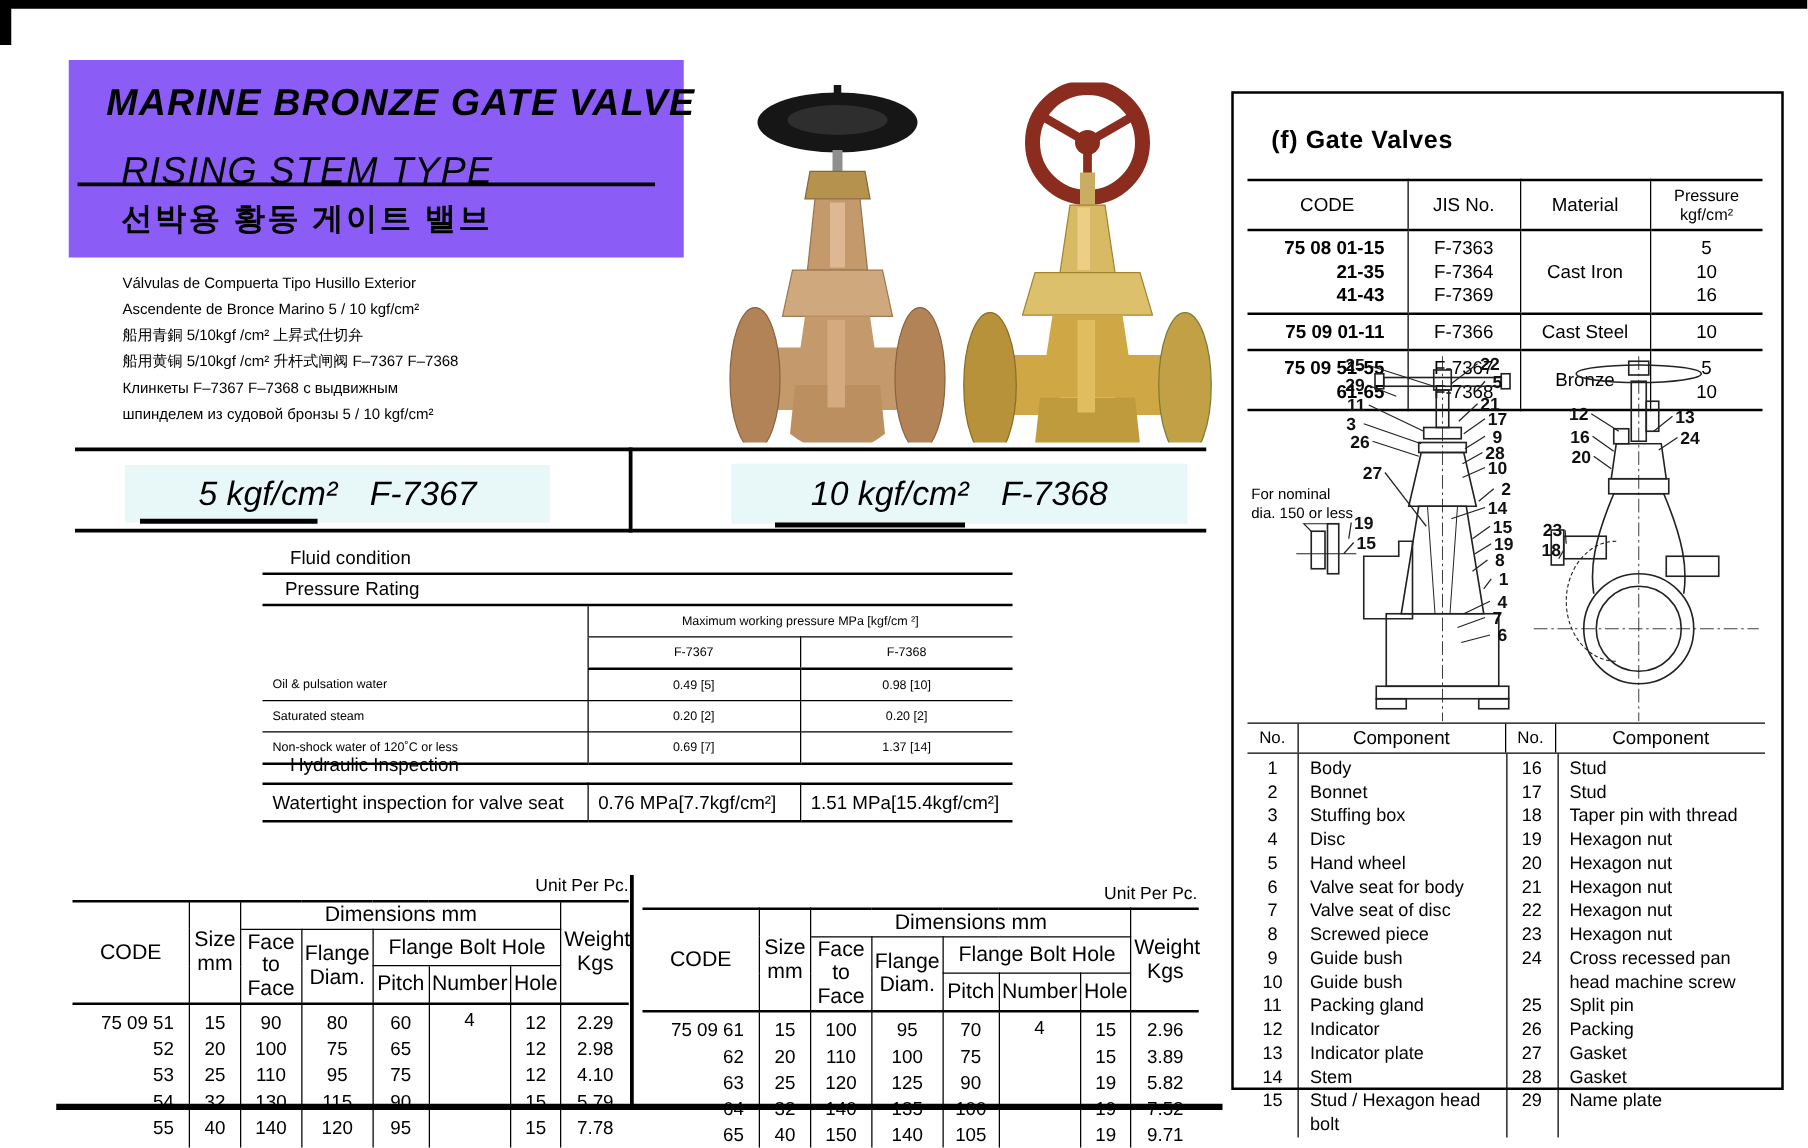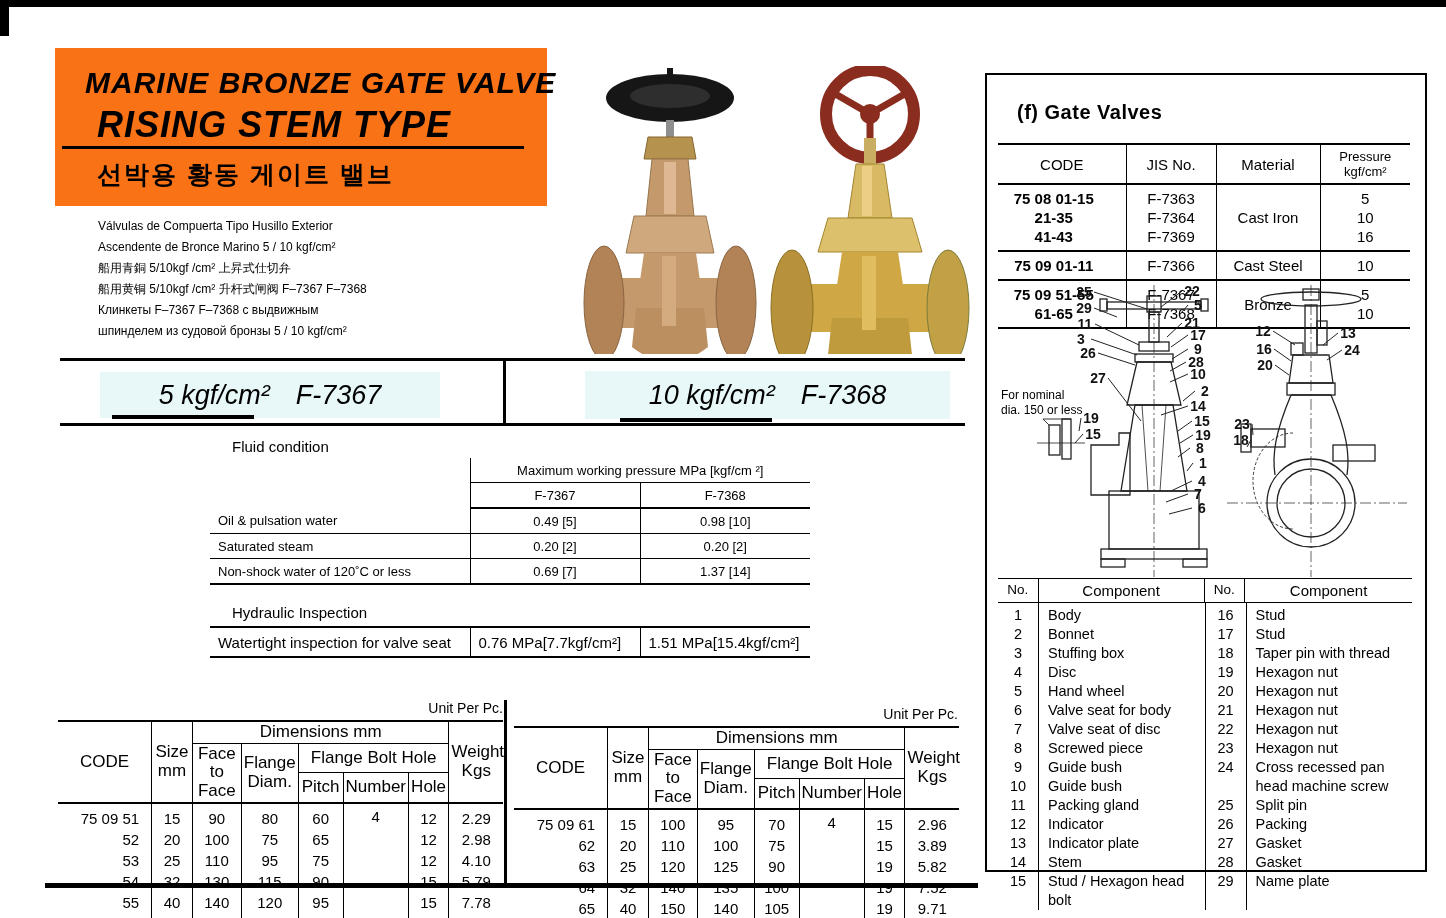--- a/index.html
+++ b/index.html
@@ -4,41 +4,41 @@
 <style>
   html,body{margin:0;padding:0;}
   body{width:1446px;height:918px;position:relative;background:#fff;color:#000;
        font-family:"Liberation Sans",sans-serif;overflow:hidden;}
   .a{position:absolute;}
   .edge{background:#000;}
 
   
   .title-box{width:492px;height:158px;}
   .title-l1{font-size:30px;font-weight:bold;font-style:italic;letter-spacing:1px;white-space:nowrap;}
-  .title-l2{font-size:36px;font-weight:bold;font-style:italic;letter-spacing:1px;}
+  .title-l2{font-size:30px;font-weight:normal;font-style:italic;letter-spacing:1px;margin-top:16px;}
   .title-rule{background:#000;height:3px;}
   .title-kr{font-size:25px;font-weight:bold;letter-spacing:2px;}
 
   
   .desc-line{font-size:12px;line-height:21px;white-space:nowrap;margin-left:36px;}
 
   
   .hline{background:#000;height:3px;}
   .vline{background:#000;width:3px;}
   .band{display:flex;align-items:center;justify-content:center;gap:26px;}
   .band-rating,.band-code{font-size:27px;font-weight:normal;font-style:italic;white-space:nowrap;}
   .band-underline{background:#000;height:4px;}
 
   
   .sec-label{font-size:15px;}
   .fluid-block{width:600px;}
   .pr-row{border-top:2px solid #000;border-bottom:2px solid #000;font-size:15px;
           padding:3px 0 3px 18px;}
   table.ftable{border-collapse:collapse;width:600px;table-layout:fixed;}
-  table.ftable td{font-size:13px;padding:1px 4px;height:22px;}
+  table.ftable td{font-size:10px;padding:1px 4px;height:22px;}
   .br{border-right:1.5px solid #000;margin-top:20px;}
   .bb{border-bottom:1.5px solid #000;}
   .bb2{border-bottom:2px solid #000;}
   .c{text-align:center;}
   .lab{padding-left:8px !important;}
   .maxhdr{font-size:14.5px;}
   table.htable{border-collapse:collapse;width:600px;table-layout:fixed;border-top:2px solid #000;}
   table.htable td{font-size:15px;padding:2px 4px;height:24px;border-bottom:2px solid #000;}
 
   
@@ -57,21 +57,21 @@
   
   .panel{border:2.5px solid #000;width:438px;height:795px;}
   .panel-title{font-size:20px;font-weight:bold;letter-spacing:0.5px;}
   table.code-table{border-collapse:collapse;width:412px;table-layout:fixed;
                    border-top:2px solid #000;border-bottom:2px solid #000;}
   table.code-table th{font-size:15px;font-weight:normal;border-bottom:2px solid #000;
                       padding:4px 2px;text-align:center;}
   table.code-table th.psmall{font-size:13px;}
   table.code-table td{font-size:15px;padding:4px 2px;vertical-align:middle;}
   table.code-table tr + tr td{border-top:2px solid #000;}
-  .cline{line-height:19px;text-align:center;padding-right:16px;font-weight:bold;}
+  .cline{line-height:19px;text-align:right;padding-right:16px;font-weight:bold;}
   .jline,.pline{line-height:19px;text-align:center;}
   .mat{text-align:center;}
 
   .note-line{font-size:12px;line-height:15px;}
 
   
   .comp-table{width:414px;border-bottom:1.5px solid #000;padding-bottom:14px;}
   .comp-head{display:flex;border-top:1.5px solid #000;border-bottom:1.5px solid #000;}
   .comp-head .h{font-size:13.5px;padding:3px 0;text-align:center;}
   .comp-head .h1{width:40px;border-right:1.5px solid #000;}
@@ -87,21 +87,21 @@
   .comp-name{flex:1;padding-left:10px;font-size:14.5px;line-height:19px;}
 
   svg text{font-family:"Liberation Sans",sans-serif;}
 </style>
 </head>
 <body>
 
 <div class="a edge" style="left:0;top:0;width:1446px;height:7px;"></div>
 <div class="a edge" style="left:0;top:0;width:9px;height:36px;"></div>
 
-<div class="a title-box" style="left: 55px; top: 48px; background: #f97316;">
+<div class="a title-box" style="left: 55px; top: 48px; background: #8b5cf6;">
   <div class="a title-l1" style="left:30px;top:18px;">MARINE BRONZE  GATE VALVE</div>
   <div class="a title-l2" style="left:42px;top:56px;">RISING STEM TYPE</div>
   <div class="a title-rule" style="left:7px;top:98px;width:462px;"></div>
   <div class="a title-kr" style="left:42px;top:110px;">선박용 황동 게이트 밸브</div>
 </div>
 
 <div class="a" id="descriptions" style="left:62px;top:216px;">
     <div class="desc-line">Válvulas de Compuerta Tipo Husillo Exterior</div>
     <div class="desc-line">Ascendente de Bronce Marino 5 / 10  kgf/cm²</div>
     <div class="desc-line">船用青銅 5/10kgf /cm²  上昇式仕切弁</div>
@@ -122,20 +122,21 @@
 
 <div class="a band" style="left: 585px; top: 371px; width: 365px; height: 48px; background: rgb(232, 248, 249);">
   <span class="band-rating">10 kgf/cm²</span>
   <span class="band-code">F-7368</span>
 </div>
 <div class="a band-underline" style="left:620px;top:418px;width:152px;"></div>
 
 <div class="a sec-label" style="left:232px;top:438px;">Fluid condition</div>
 
 <div class="a fluid-block" style="left:210px;top:458px;">
+  <div class="pr-row">Pressure Rating</div>
   <table class="ftable">
     <colgroup>
         <col style="width:260px">
         <col style="width:170px">
         <col style="width:170px">
       </colgroup>
     <tbody>
         <tr>
       <td class="br"></td>
       <td colspan="2" class="c bb maxhdr">Maximum working pressure  MPa [kgf/cm ²]</td>

